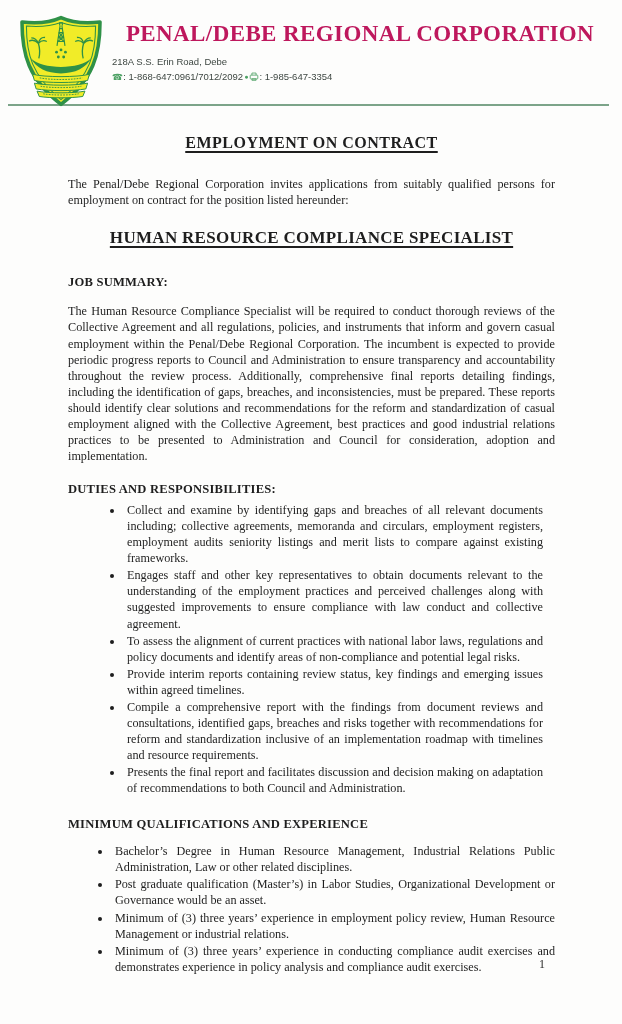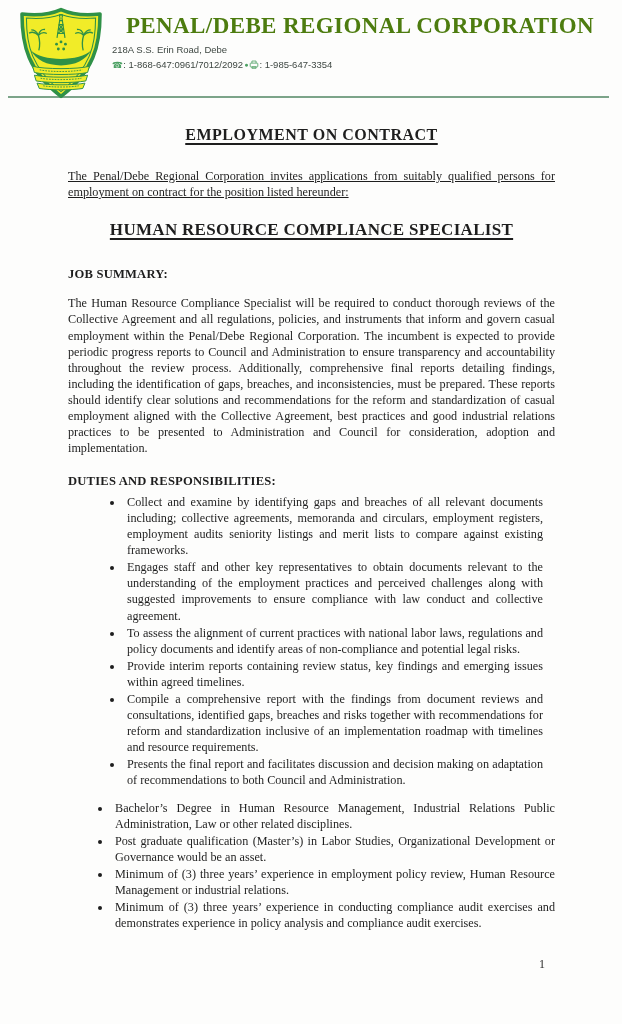--- a/index.html
+++ b/index.html
@@ -6,43 +6,43 @@
   .page {
     position:relative; width:622px; height:1024px; background:#fdfdfc;
     font-family:"Liberation Serif", serif; color:#1e1e1e; overflow:hidden;
     margin:0 auto;
   }
   
   .letterhead { position:relative; height:94px; }
   .crest { position:absolute; left:16px; top:6px; width:90px; height:94px; }
   .head-right { margin-left:112px; margin-right:14px; }
   .org-title {
-    margin:0; padding-top:13px; text-align:center;
+    margin:8px; padding-top:13px; text-align:center;
     font-size:23px; font-weight:bold; letter-spacing:0.4px;
-    color:#4d7c0f; white-space:nowrap;
+    color:#be185d; white-space:nowrap;
   }
   .contact {
     margin-top:4px; text-align:left;
     font-family:"Liberation Sans", sans-serif; font-size:9.5px;
     color:#3f4843; line-height:1.55;
   }
   .contact .cicon {
     font-family:"DejaVu Sans", sans-serif; color:#4da164; font-size:9px;
   }
   .contact .dot { color:#4da164; font-size:7px; vertical-align:1px; padding:0 1px; }
   .fax-svg { width:10px; height:9px; vertical-align:-1px; }
   .rule { border-top:2px solid #7ca489; margin:2px 13px 0 8px; height:0; }
   
   .doc-body { padding:0 67px 0 68px; font-size:12.2px; line-height:1.32; }
   .doc-title {
     margin:26px 0 0; text-align:center; font-size:16px; font-weight:bold;
     letter-spacing:0.5px; text-decoration:underline;
     text-underline-offset:3px; text-decoration-thickness:1.6px;
   }
-  .intro { margin:23px 0 0; text-align:justify;text-decoration:underline; }
+  .intro { margin:23px 0 0; text-align:justify; }
   .pos-title {
     margin:19px 0 0; text-align:center; font-size:17px; font-weight:bold;
     letter-spacing:0.3px; text-decoration:underline;
     text-underline-offset:3px; text-decoration-thickness:1.7px;
   }
   h3.sec-heading {
     margin:24px 0 0; font-size:12.6px; font-weight:bold; letter-spacing:0.2px;
   }
   h3.duties-h { margin-top:17px; }
   h3.qual-h { margin-top:19px; }
@@ -142,20 +142,21 @@
     <h3 class="sec-heading duties-h">DUTIES AND RESPONSIBILITIES:</h3>
     <ul class="blist">
       <li>Collect and examine by identifying gaps and breaches of all relevant documents including; collective agreements, memoranda and circulars, employment registers, employment audits seniority listings and merit lists to compare against existing frameworks.</li>
       <li>Engages staff and other key representatives to obtain documents relevant to the understanding of the employment practices and perceived challenges along with suggested improvements to ensure compliance with law conduct and collective agreement.</li>
       <li>To assess the alignment of current practices with national labor laws, regulations and policy documents and identify areas of non-compliance and potential legal risks.</li>
       <li>Provide interim reports containing review status, key findings and emerging issues within agreed timelines.</li>
       <li>Compile a comprehensive report with the findings from document reviews and consultations, identified gaps, breaches and risks together with recommendations for reform and standardization inclusive of an implementation roadmap with timelines and resource requirements.</li>
       <li>Presents the final report and facilitates discussion and decision making on adaptation of recommendations to both Council and Administration.</li>
     </ul>
 
+    <h3 class="sec-heading qual-h">MINIMUM QUALIFICATIONS AND EXPERIENCE</h3>
     <ul class="blist qlist">
       <li>Bachelor’s Degree in Human Resource Management, Industrial Relations Public Administration, Law or other related disciplines.</li>
       <li>Post graduate qualification (Master’s) in Labor Studies, Organizational Development or Governance would be an asset.</li>
       <li>Minimum of (3) three years’ experience in employment policy review, Human Resource Management or industrial relations.</li>
       <li>Minimum of (3) three years’ experience in conducting compliance audit exercises and demonstrates experience in policy analysis and compliance audit exercises.</li>
     </ul>
   </div>
 
   <div class="page-number">1</div>
 </div>

